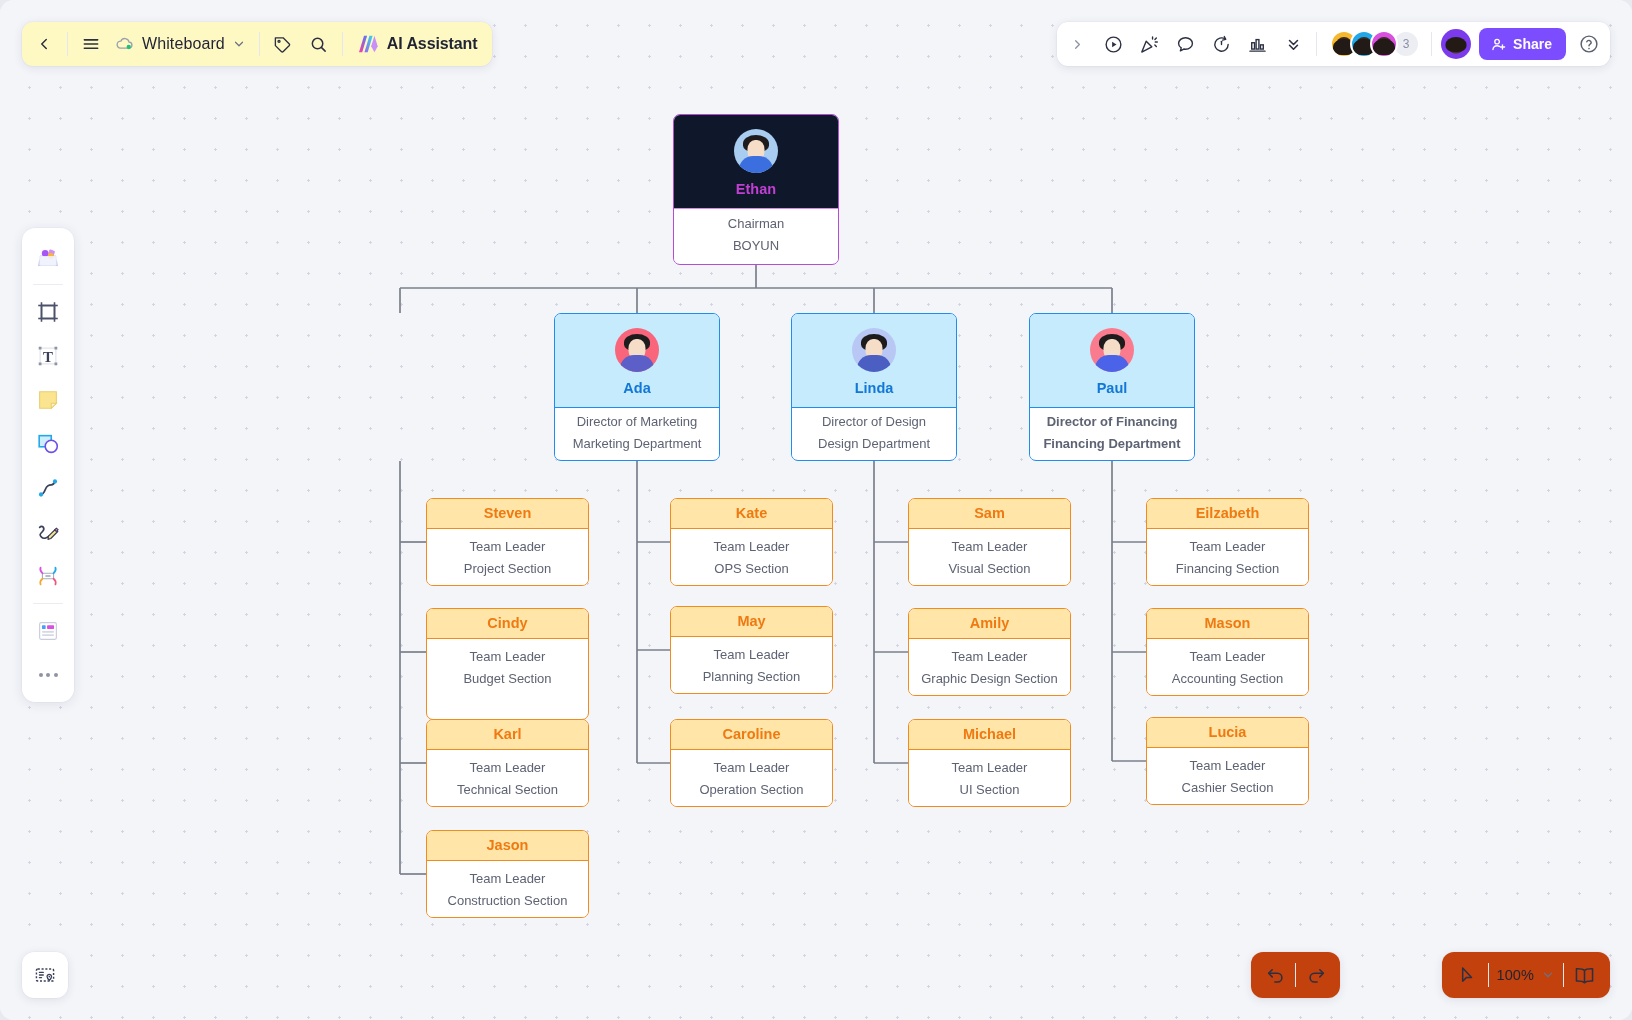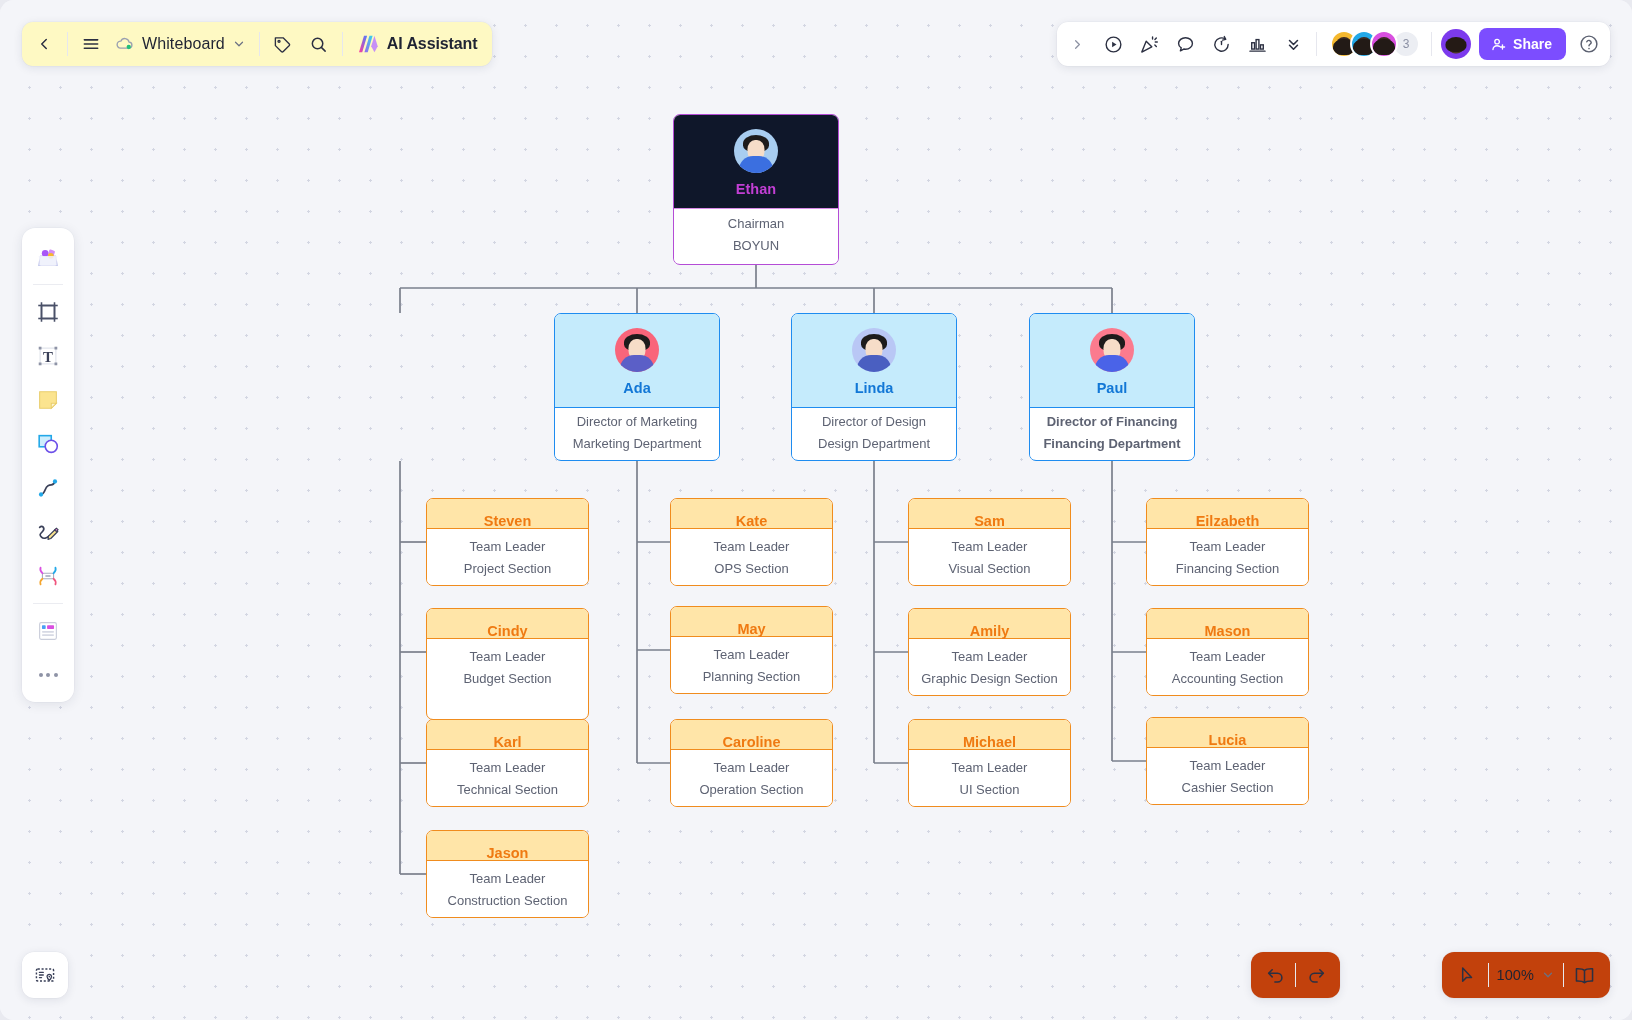--- a/index.html
+++ b/index.html
@@ -197,21 +197,21 @@
   .node.l2 .hdr {
     background: #c5ebfc; border-bottom: 1.4px solid #1e8cf0;
     padding: 14px 0 11px;
   }
   .node.l2 .nm { color: #1277d6; }
 
   
   .node.l3 { border: 1.6px solid #f08c1e; }
   .node.l3 .hdr {
     background: #ffe5a8; border-bottom: 1.4px solid #f08c1e;
-    padding: 0; height: 30px; 
+    padding: 0; height: 30px; justify-content: center;
   }
   .node.l3 .nm { color: #ef7a12; }
 
   .avatar {
     width: 44px; height: 44px; border-radius: 50%;
     position: relative; overflow: hidden; margin-bottom: 9px;
   }
   .avatar .hair2 {
     position: absolute; left: 50%; transform: translateX(-50%);
     background: #1d1b1b;

